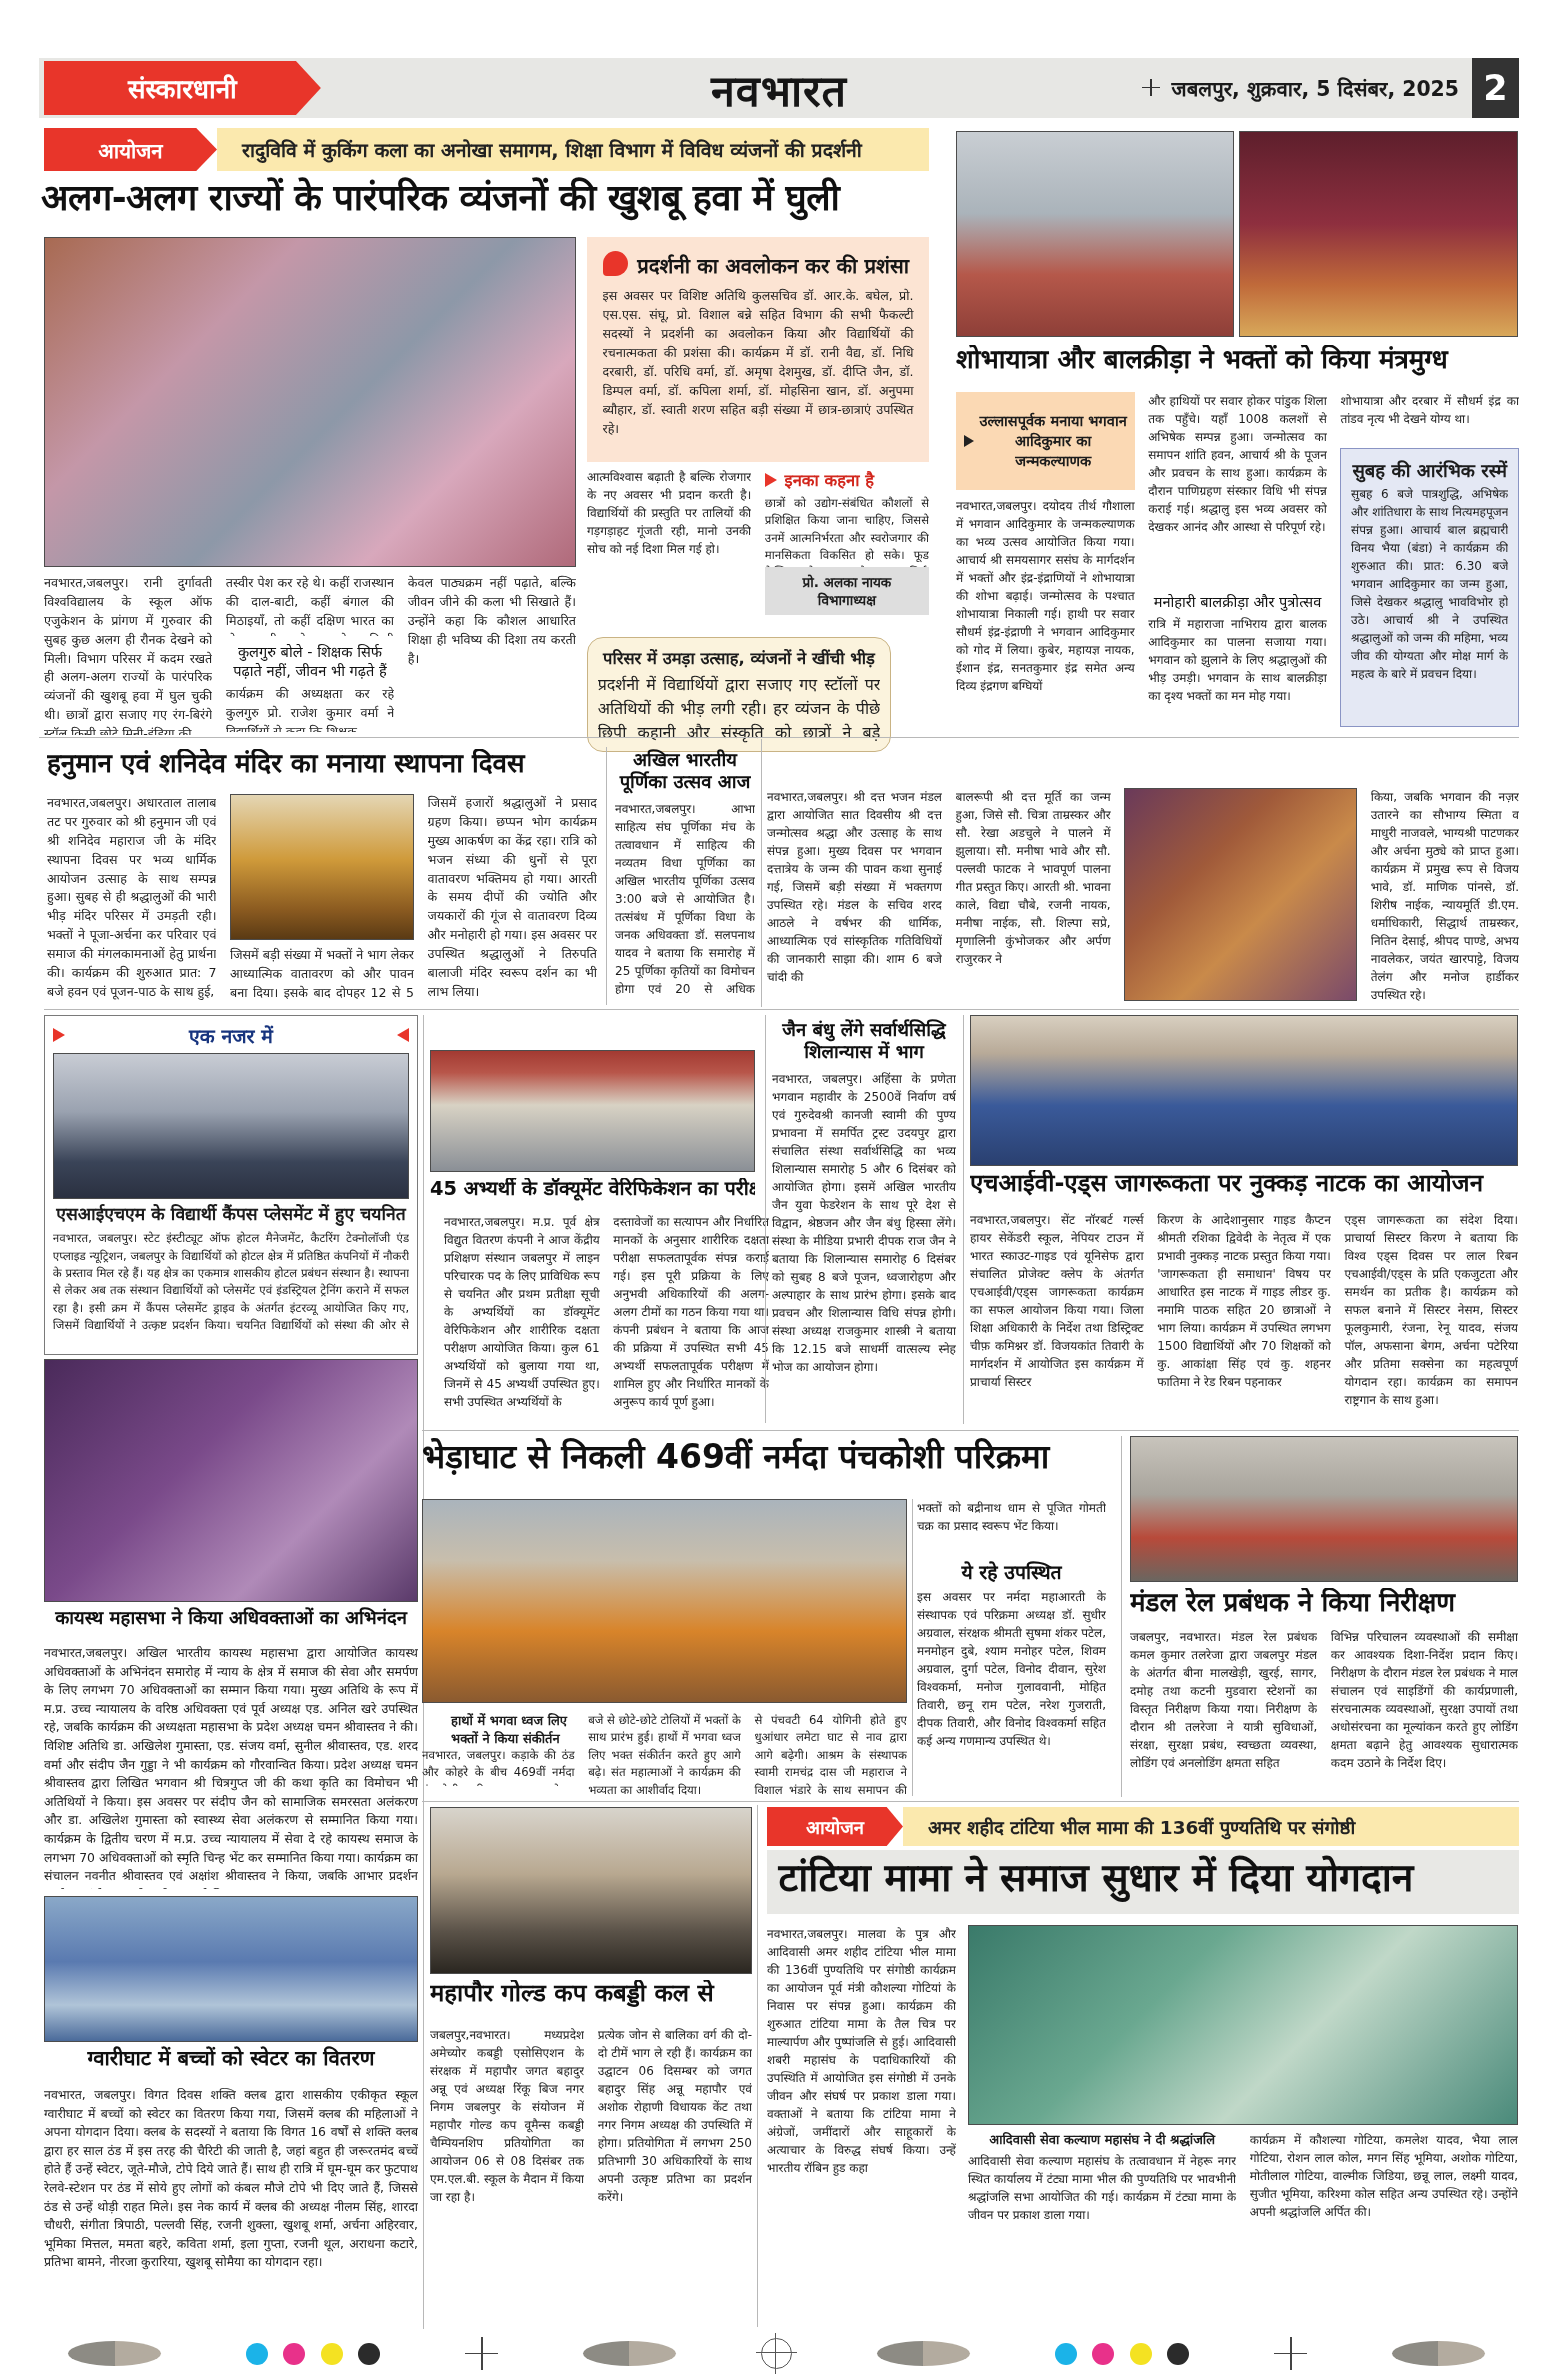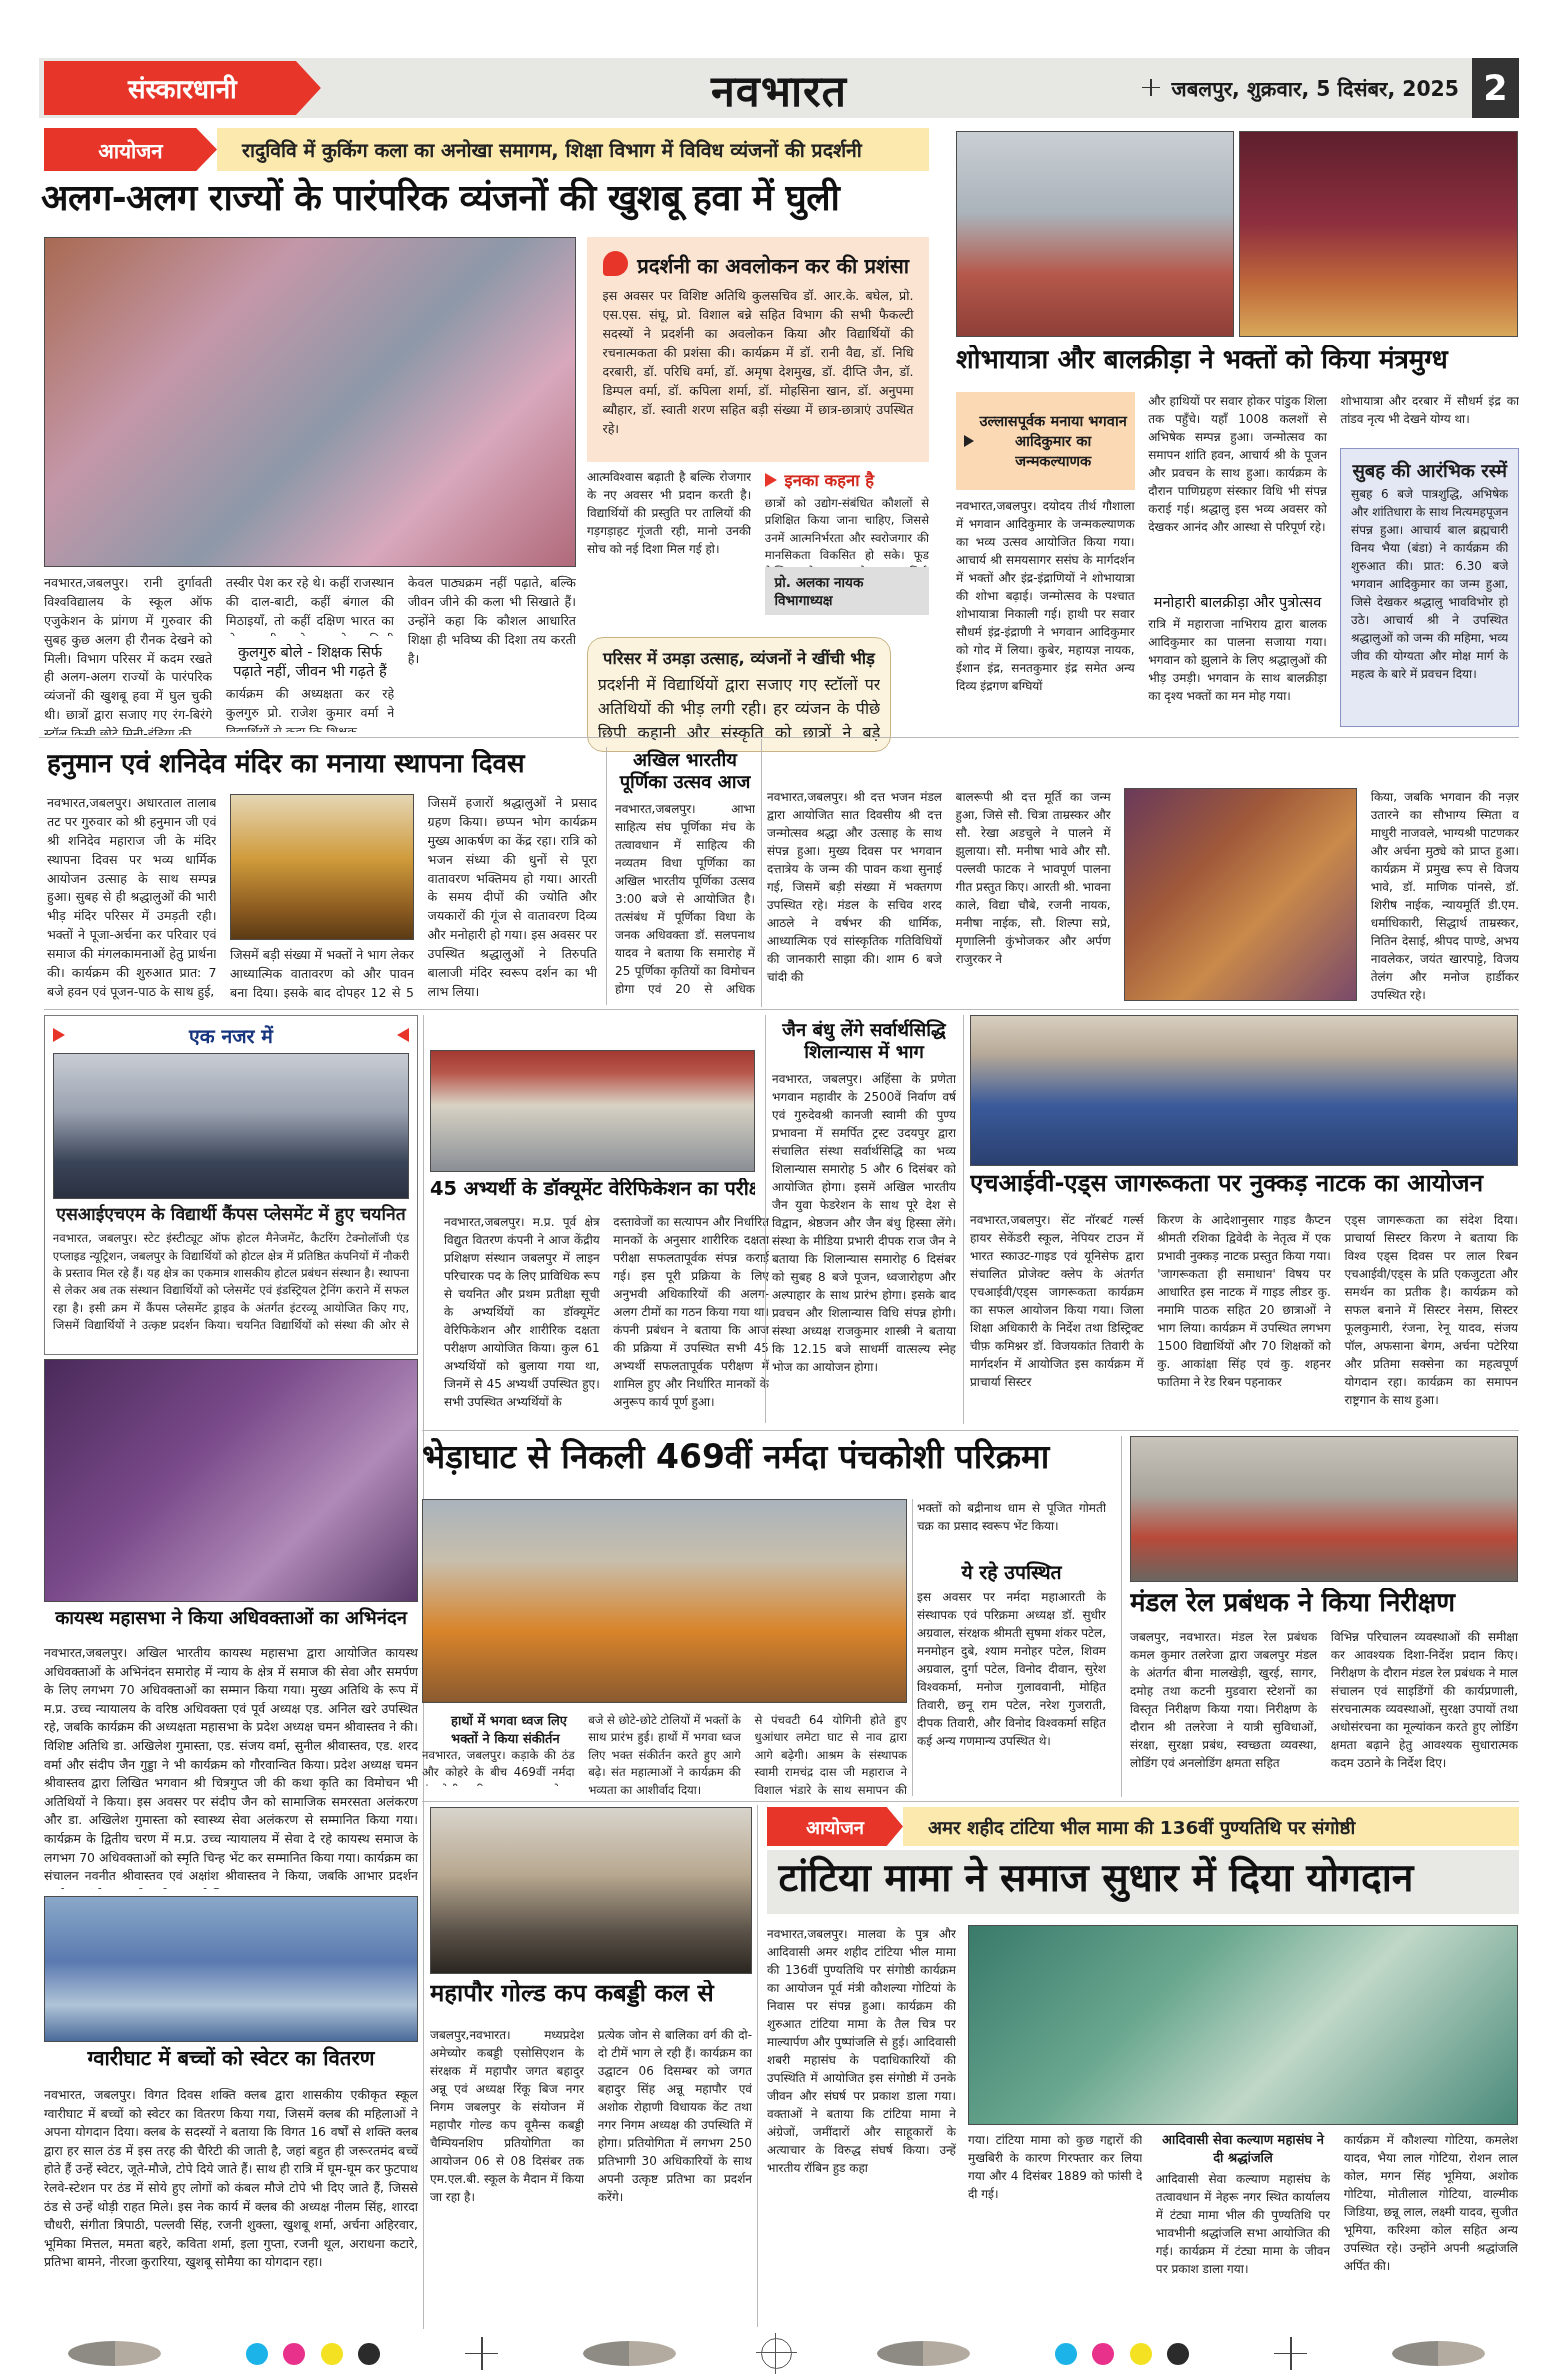--- a/index.html
+++ b/index.html
@@ -31,21 +31,21 @@
   .btxt{font-size:12.6px;line-height:1.5;text-align:justify;color:#1d1d1d;overflow:hidden;}
   .sub-h{font-weight:400;font-size:14.6px;line-height:1.35;color:#111;margin:5.8px 0 3.9px 0;text-align:center;}
   
   .quote-box{background:#fce4d3;padding:13.6px 15.5px 9.7px 15.5px;}
   .qmark{width:25px;height:25px;background:#e8352a;border-radius:50% 50% 50% 3.9px;display:inline-block;margin-right:9.7px;}
   .qtitle{font-size:20.4px;font-weight:700;color:#151515;display:inline;vertical-align:top;}
   .cream-box{background:#fbf3dd;border:1.9px solid #c9b384;padding:7.8px 9.7px;}
   .blue-box{background:#e4e8f4;border:1.9px solid #8a94c4;padding:7.8px 9.7px;}
   .peach-box{background:#fbd9b4;padding:7.8px 7.8px;display:flex;align-items:center;justify-content:center;
       text-align:center;font-weight:700;font-size:14.6px;line-height:1.35;}
-  .gray-attrib{background:#dedede;padding:5.8px 9.7px;text-align:left;font-weight:700;font-size:13.6px;line-height:1.35;}
+  .gray-attrib{background:#dedede;padding:5.8px 9.7px;text-align:center;font-weight:700;font-size:13.6px;line-height:1.35;}
   .frame-box{border:1px solid #7a7a7a;padding:5.8px 7.8px;background:#fff;}
   .tri-r{width:0;height:0;border-top:7.8px solid transparent;border-bottom:7.8px solid transparent;border-left:12.6px solid #e8352a;display:inline-block;}
   .tri-l{width:0;height:0;border-top:7.8px solid transparent;border-bottom:7.8px solid transparent;border-right:12.6px solid #e8352a;display:inline-block;}
   .tri-dark{width:0;height:0;border-top:6.8px solid transparent;border-bottom:6.8px solid transparent;border-left:10.7px solid #222;display:inline-block;margin-right:5.8px;}
   .opin-label{color:#d2271d;font-weight:700;font-size:16.5px;display:flex;align-items:center;gap:7.8px;}
   
   .ph{position:absolute;border:1px solid #4c4c4c;box-sizing:border-box;}
   
   .vr{position:absolute;width:1px;background:#b8b8b8;}
   .hr{position:absolute;height:1px;background:#b8b8b8;}
@@ -288,21 +288,20 @@
     <div class="kicker-strip" style="font-size:18.4px;">अमर शहीद टांटिया भील मामा की 136वीं पुण्यतिथि पर संगोष्ठी</div>
   </div>
   <div class="blk hl" style="left:767px;top:1850px;width:752px;height:64px;font-size:39px;background:#e8e8e5;padding:5.8px 11.6px;">टांटिया मामा ने समाज सुधार में दिया योगदान</div>
 
   <div class="blk btxt" style="left:767px;top:1925px;width:189px;height:402px;font-size:12px;">नवभारत,जबलपुर। मालवा के पुत्र और आदिवासी अमर शहीद टांटिया भील मामा की 136वीं पुण्यतिथि पर संगोष्ठी कार्यक्रम का आयोजन पूर्व मंत्री कौशल्या गोटियां के निवास पर संपन्न हुआ। कार्यक्रम की शुरुआत टांटिया मामा के तैल चित्र पर माल्यार्पण और पुष्पांजलि से हुई। आदिवासी शबरी महासंघ के पदाधिकारियों की उपस्थिति में आयोजित इस संगोष्ठी में उनके जीवन और संघर्ष पर प्रकाश डाला गया। वक्ताओं ने बताया कि टांटिया मामा ने अंग्रेजों, जमींदारों और साहूकारों के अत्याचार के विरुद्ध संघर्ष किया। उन्हें भारतीय रॉबिन हुड कहा</div>
 
   <div class="ph" style="left:968px;top:1925px;width:550px;height:200px;background:
       linear-gradient(135deg,#3a7a6a 0%,#6aa890 35%,#c0d8c8 60%,#4a8a7a 100%);"></div>
 
   <div class="blk cols" style="left:968px;top:2131px;width:550px;height:196px;">
-    <div class="col btxt" style="font-size:12px;">गया। टांटिया मामा को कुछ गद्दारों की मुखबिरी के कारण गिरफ्तार कर लिया गया और 4 दिसंबर 1889 को फांसी दे दी गई।</div>
     <div class="col">
       <div style="font-weight:700;font-size:13px;line-height:1.35;text-align:center;">आदिवासी सेवा कल्याण महासंघ ने दी श्रद्धांजलि</div>
       <div class="btxt" style="font-size:12px;height:146px;margin-top:3.9px;">आदिवासी सेवा कल्याण महासंघ के तत्वावधान में नेहरू नगर स्थित कार्यालय में टंट्या मामा भील की पुण्यतिथि पर भावभीनी श्रद्धांजलि सभा आयोजित की गई। कार्यक्रम में टंट्या मामा के जीवन पर प्रकाश डाला गया।</div>
     </div>
     <div class="col btxt" style="font-size:12px;">कार्यक्रम में कौशल्या गोटिया, कमलेश यादव, भैया लाल गोटिया, रोशन लाल कोल, मगन सिंह भूमिया, अशोक गोटिया, मोतीलाल गोटिया, वाल्मीक जिडिया, छन्नू लाल, लक्ष्मी यादव, सुजीत भूमिया, करिश्मा कोल सहित अन्य उपस्थित रहे। उन्होंने अपनी श्रद्धांजलि अर्पित की।</div>
   </div>
 
   <div class="blk footer-marks" style="left:39px;top:2337px;width:1475px;height:33px;">
     <div class="oval"></div>
     <div class="dots">

